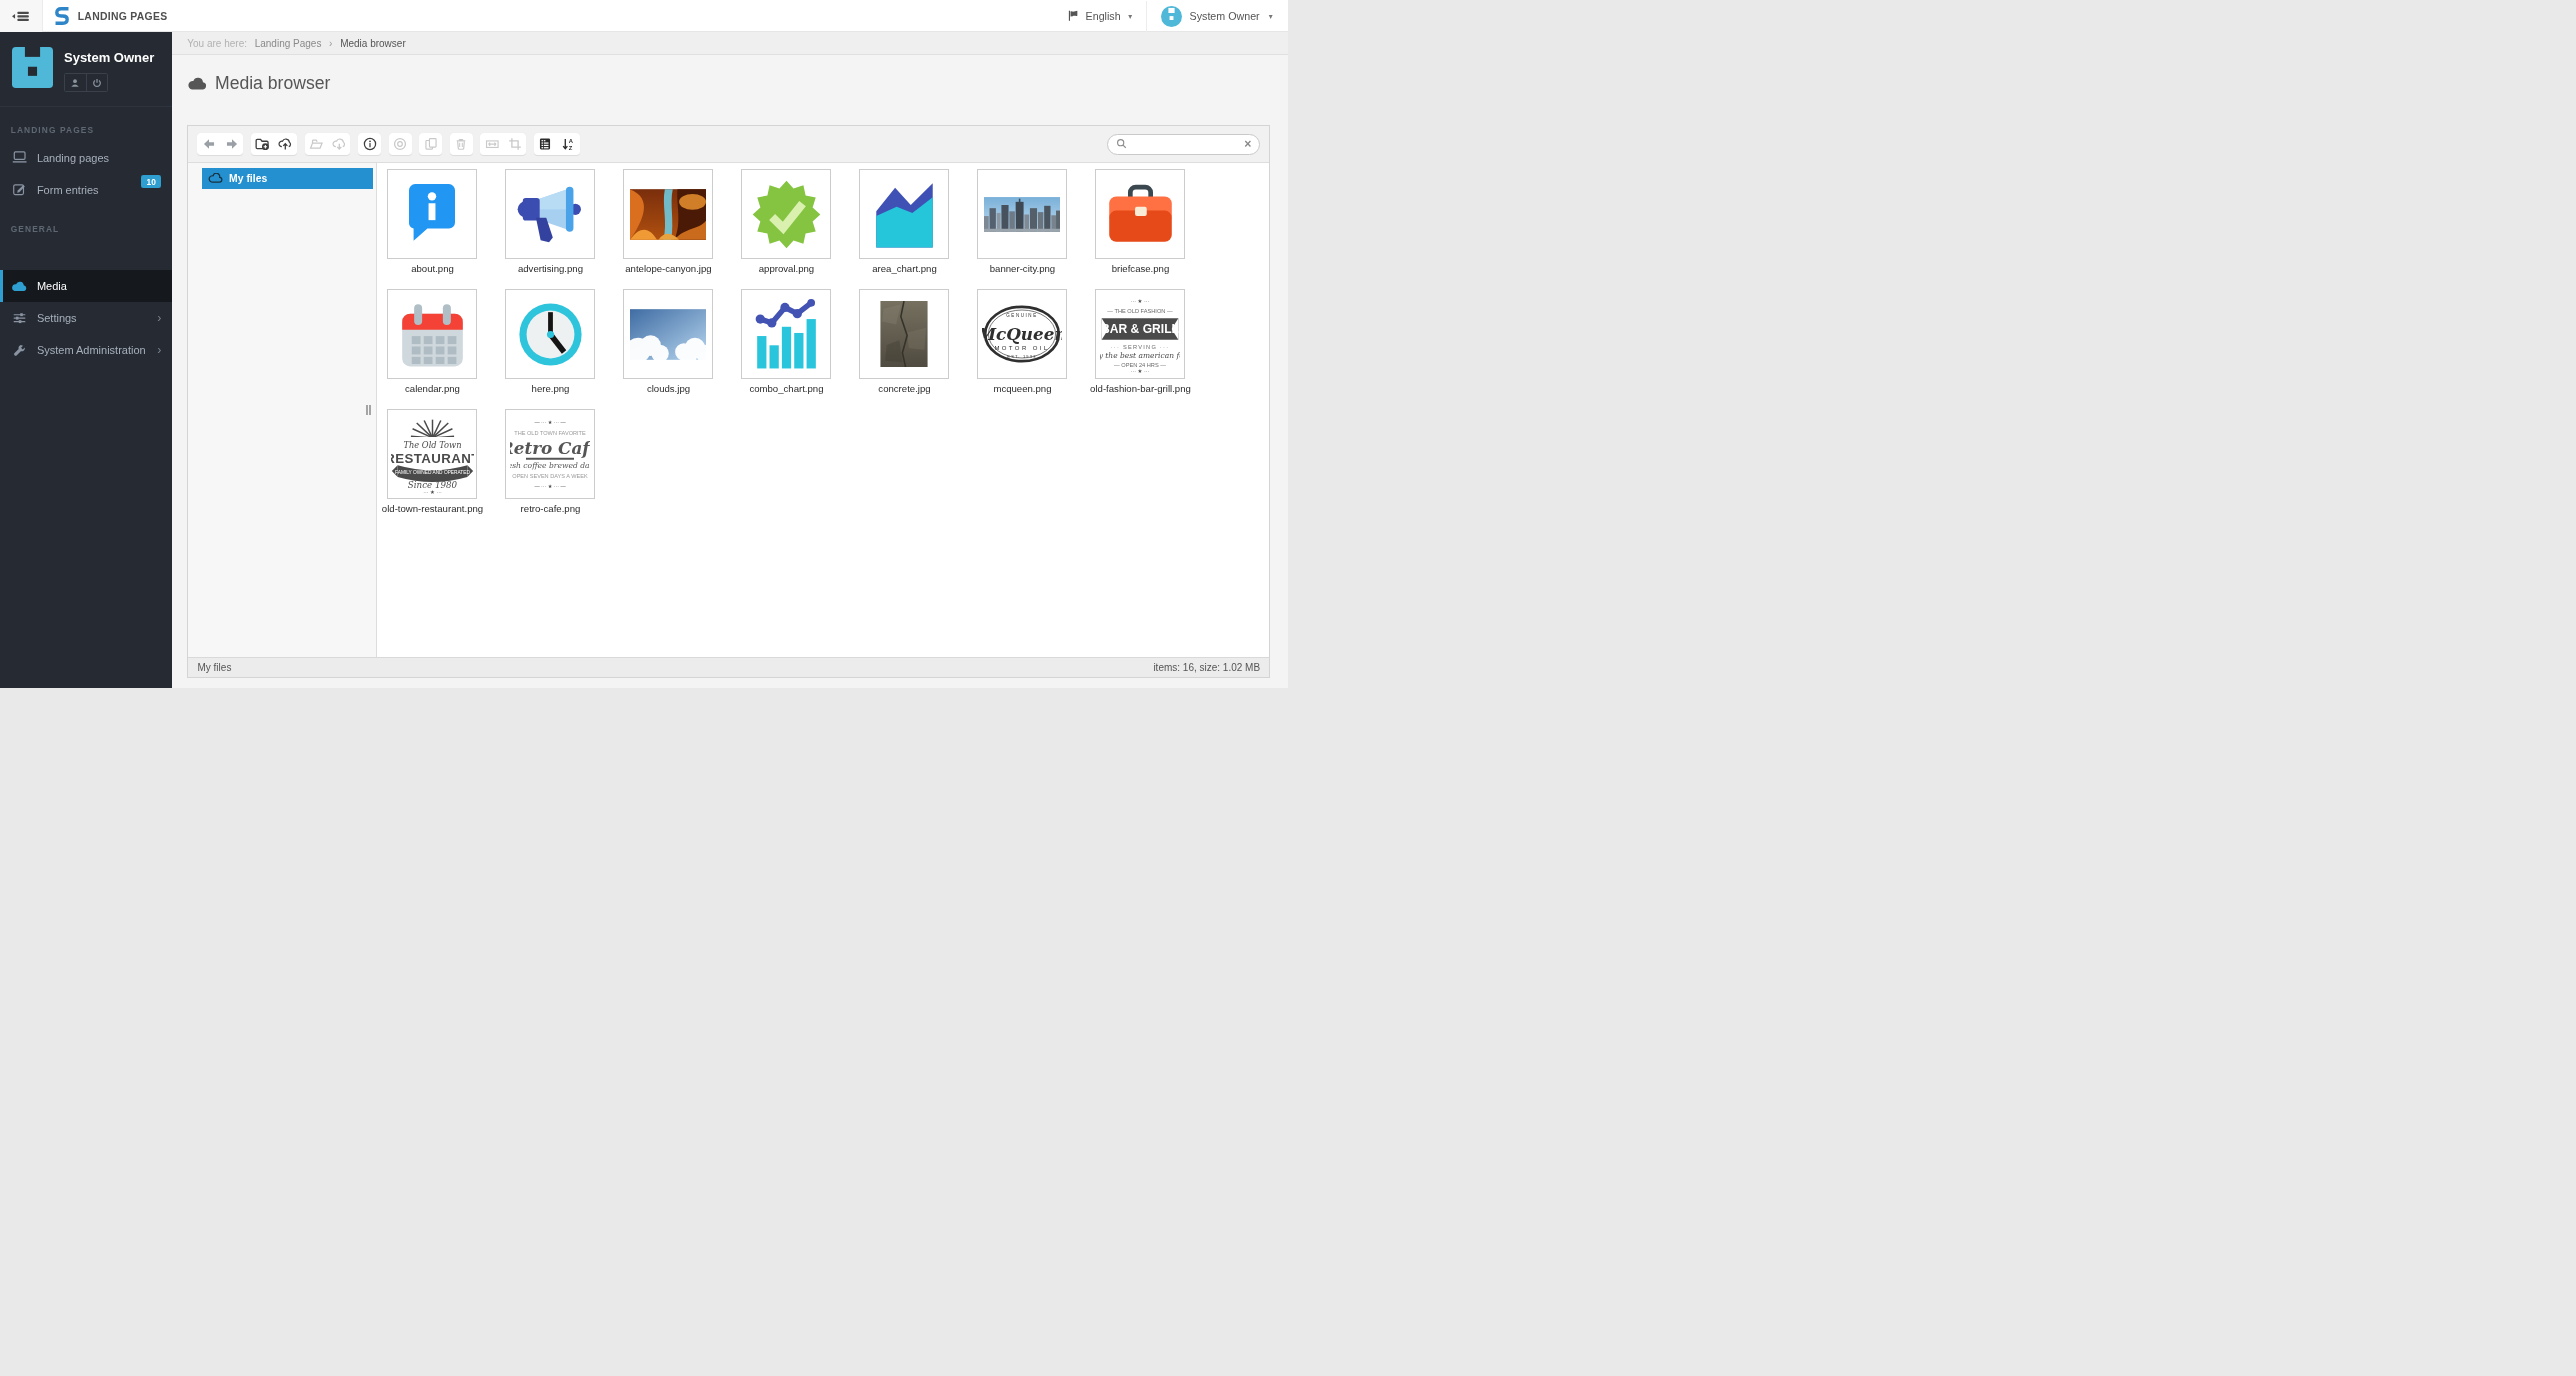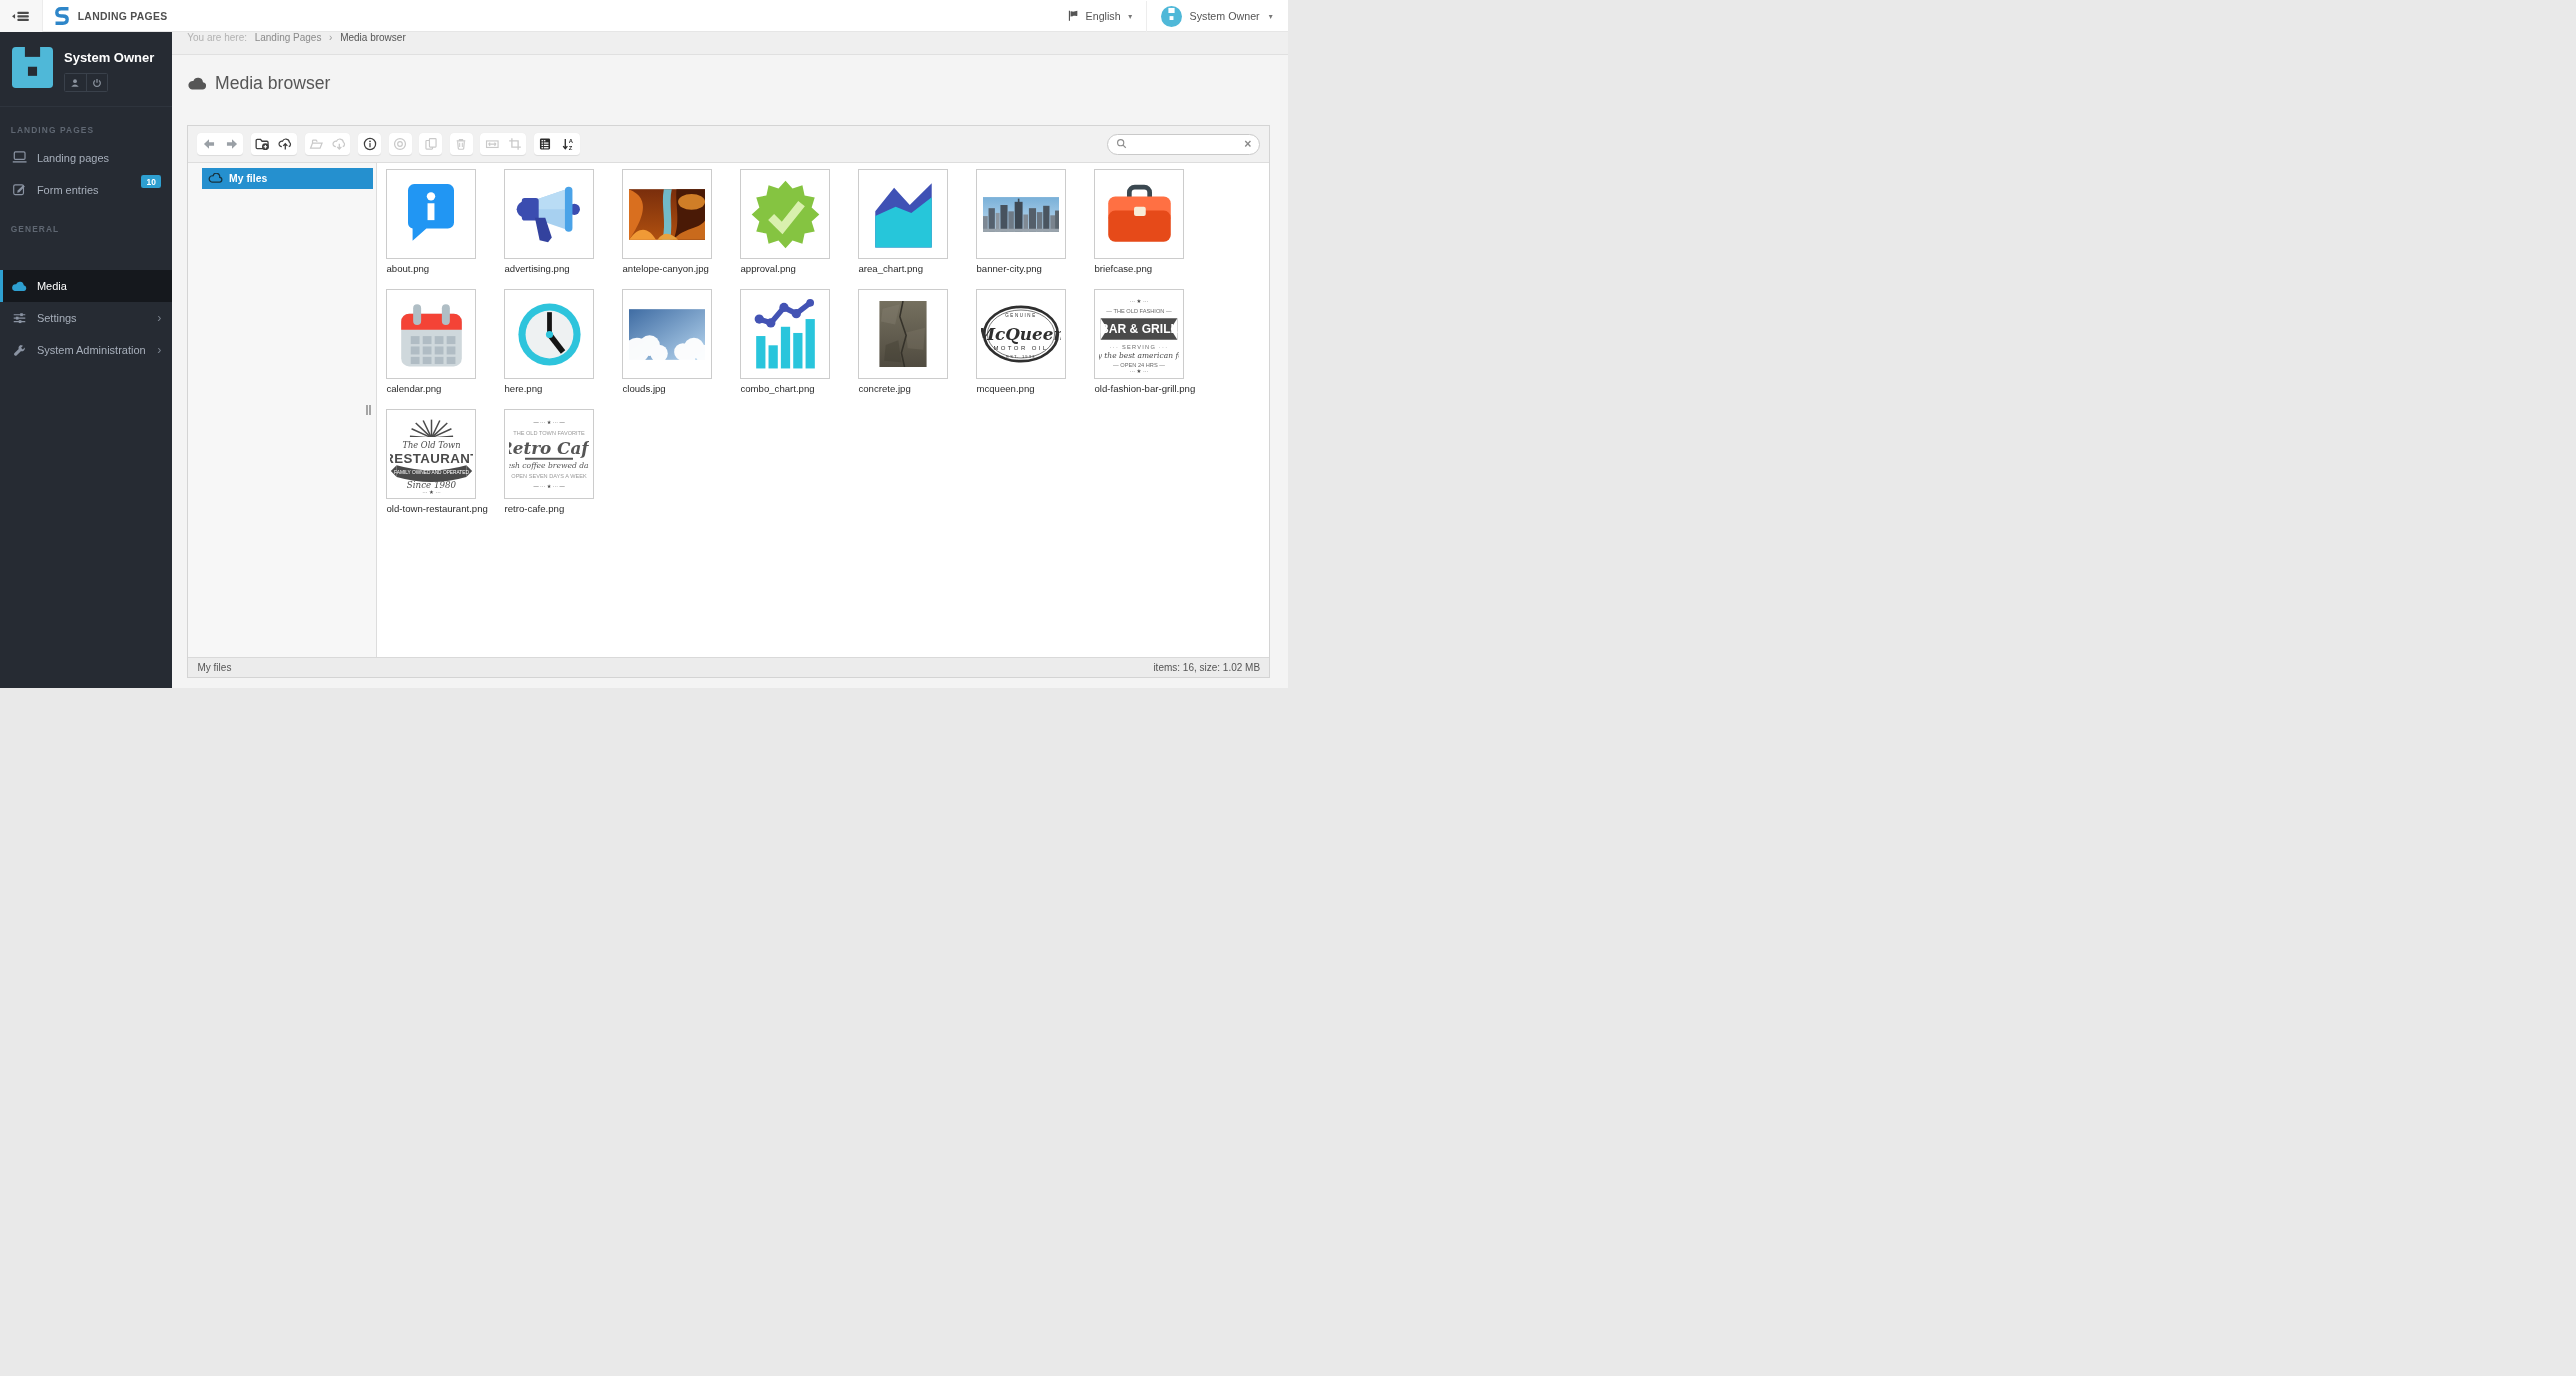--- a/index.html
+++ b/index.html
@@ -27,42 +27,42 @@
   .pbtn + .pbtn { border-left:0.8px solid #3a414b; }
   .sec-label { margin:18.4px 0 6.1px; padding:0 10.7px; font-size:8.4px; font-weight:bold; letter-spacing:1.1px; color:#5f6772; }
   .sitem { height:32px; display:flex; align-items:center; gap:9.2px; padding:0 10.7px; color:#a7afbb; font-size:11px; cursor:pointer; }
   .sitem .icn { width:17px; display:flex; justify-content:center; }
   .sitem.active { background:#15181d; color:#fff; border-left:3.1px solid #2e9fd0; padding-left:7.7px;margin-top:36px; }
   .badge { margin-left:auto; background:#2e9fd0; color:#fff; font-size:8.4px; font-weight:bold; padding:1.5px 5.4px; border-radius:2.3px;margin-top:48px; }
   .chev { margin-left:auto; color:#7b838f; font-size:12.3px; line-height:1; }
 
   
   .main { position:absolute; left:172px; top:32px; right:0; bottom:0; background:#f4f4f4; }
-  .breadcrumb { height:23px; background:#efefef; border-bottom:0.8px solid #e0e0e0; display:flex; align-items:flex-start; padding-left:15.3px; font-size:10px; gap:7.7px; }
+  .breadcrumb { height:23px; background:#efefef; border-bottom:0.8px solid #e0e0e0; display:flex; align-items:center; padding-left:15.3px; font-size:10px; gap:7.7px; }
   .bc-prefix { color:#b2b2b2; }
   .bc-link { color:#8a8a8a; cursor:pointer; }
   .bc-sep { color:#9a9a9a; }
   .bc-cur { color:#555; }
   .pagetitle { display:flex; align-items:center; gap:7.7px; margin:18.4px 0 0 15.3px; color:#565656; font-size:17.6px; }
 
   
   .fm { position:absolute; left:15.3px; top:93px; width:1083px; height:553px; border:0.8px solid #d4d4d4; background:#fff; display:flex; flex-direction:column; }
   .fm-toolbar { height:37px; background:#f1f1f1; border-bottom:0.8px solid #ddd; display:flex; align-items:center; gap:7.7px; padding:0 9.2px; flex:none; }
   .tbg { background:#fff; border-radius:3.8px; padding:3.1px 3.8px; display:flex; gap:7.7px; box-shadow:0 0.8px 0.8px rgba(0,0,0,.09); }
   .tbb { width:15.3px; height:15.3px; display:flex; align-items:center; justify-content:center; cursor:pointer; }
   .fm-search { margin-left:auto; display:flex; align-items:center; width:153px; height:21px; background:#fff; border:0.8px solid #c9c9c9; border-radius:10.7px; padding:0 7.7px; gap:4.6px; }
   .fm-search input { flex:1; border:none; outline:none; font-size:10px; color:#444; background:transparent; min-width:0; }
   .search-x { color:#8a8a8a; font-weight:bold; font-size:12.3px; line-height:1; cursor:pointer; }
   .fm-body { flex:1; display:flex; min-height:0; }
   .fm-tree { width:189px; background:#f7f7f7; border-right:0.8px solid #ddd; position:relative; padding:4.6px 3.8px 0 14px; flex:none; }
   .tree-row { height:21.5px; background:#2590cf; display:flex; align-items:center; gap:6.1px; padding:0 6.1px; color:#fff; font-weight:bold; font-size:10.4px; cursor:pointer; }
   .splitter { position:absolute; right:5.4px; top:50%; margin-top:-5.4px; display:flex; gap:1.5px; cursor:col-resize; }
   .splitter i { display:block; width:1.5px; height:10.7px; background:#a5a5a5; }
   .fm-grid { flex:1; background:#fff; padding:6.1px 0 0 9.2px; display:flex; flex-wrap:wrap; align-content:flex-start; column-gap:26px; row-gap:15.3px; overflow:hidden; }
-  .fitem { width:92px; display:flex; flex-direction:column; cursor:pointer; }
+  .fitem { width:92px; display:flex; flex-direction:column; align-items:center; cursor:pointer; }
   .thumb { width:90px; height:90px; background:#fff; border:0.8px solid #ccc; display:flex; align-items:center; justify-content:center;text-decoration:underline; }
   .fname { margin-top:3.8px; font-size:9.6px; color:#2b2b2b; white-space:nowrap; }
   .fm-status { height:20px; background:#ececec; border-top:0.8px solid #d9d9d9; display:flex; align-items:center; justify-content:space-between; padding:0 9.2px; font-size:10px; color:#555; flex:none; }
 </style>
 </head>
 <body>
 
 <div class="stage">
 
   <div class="topbar">

